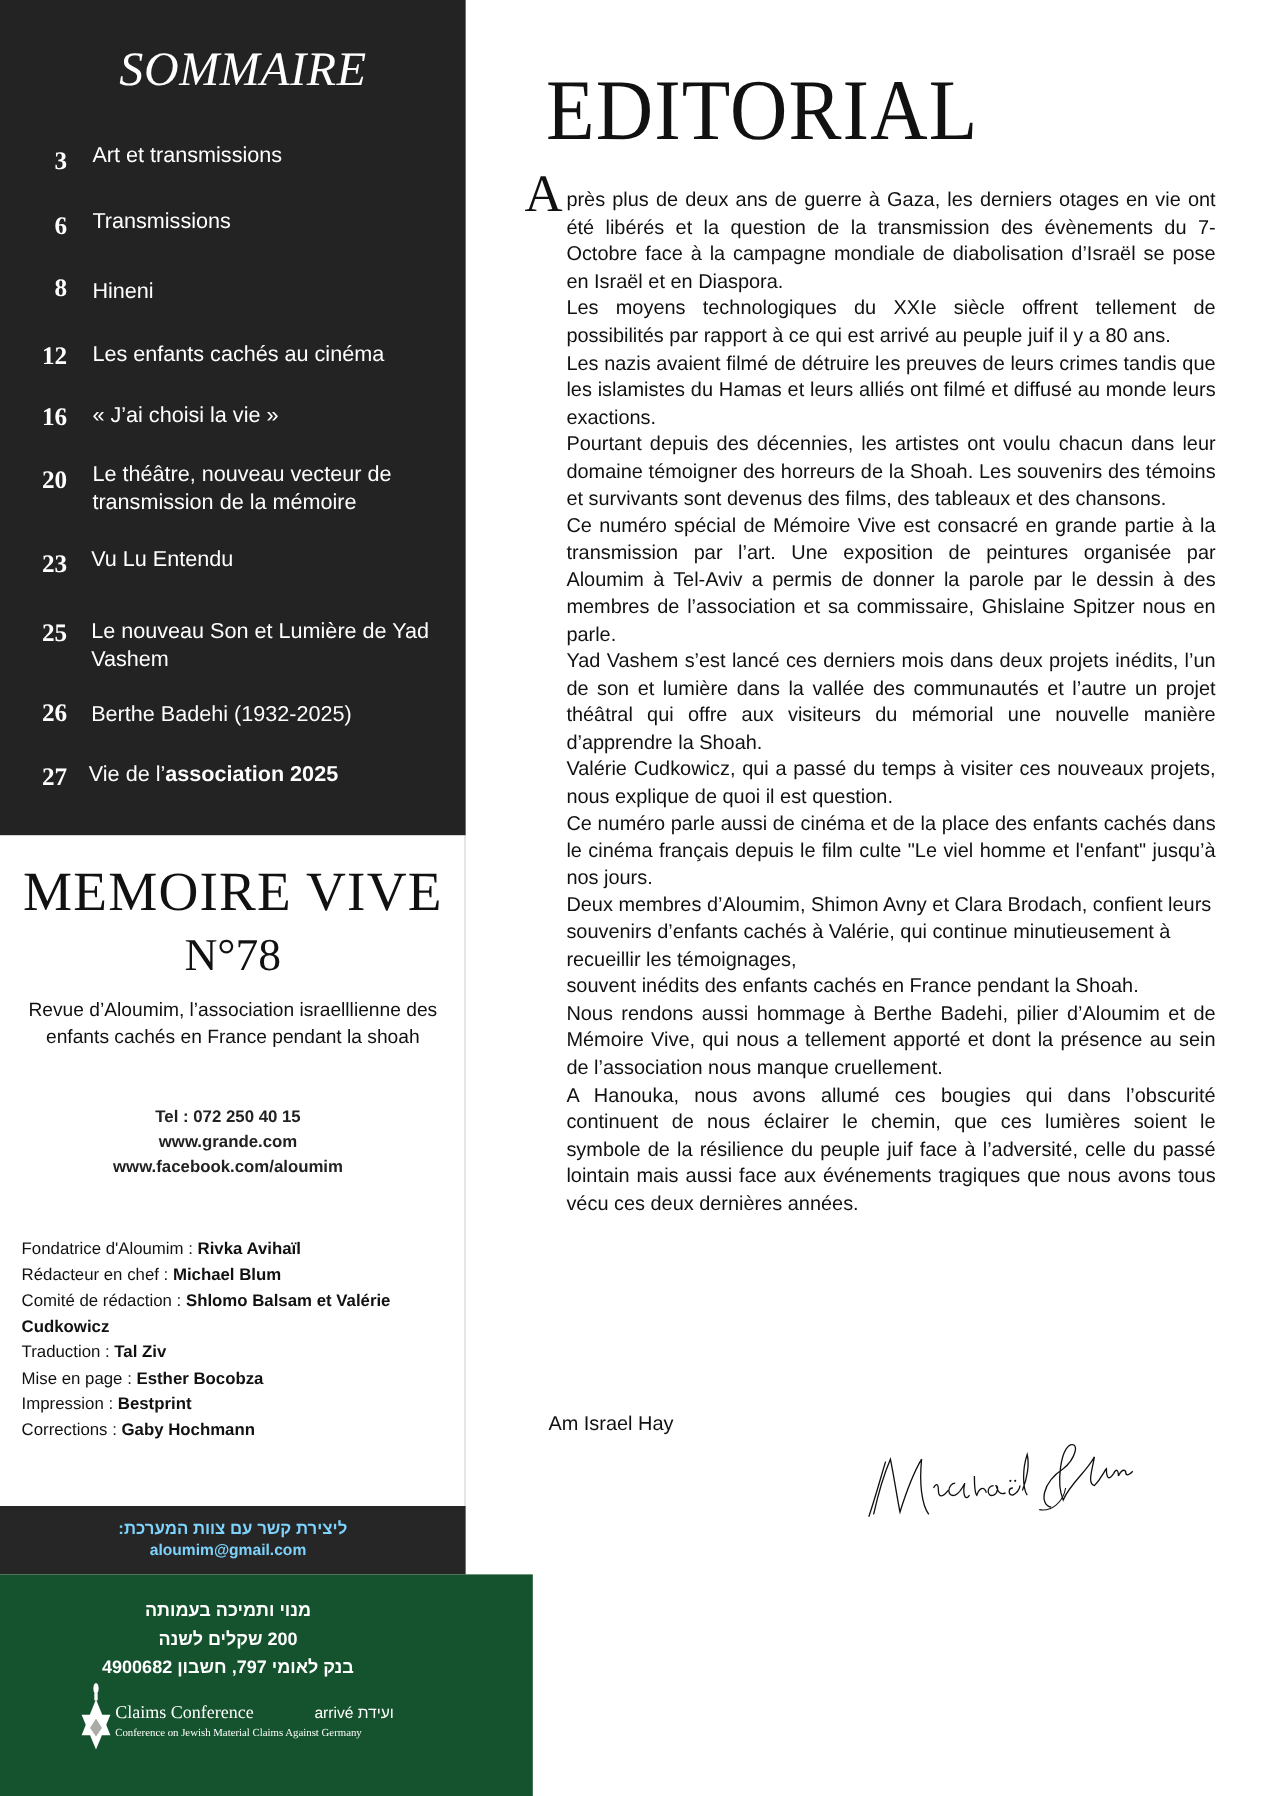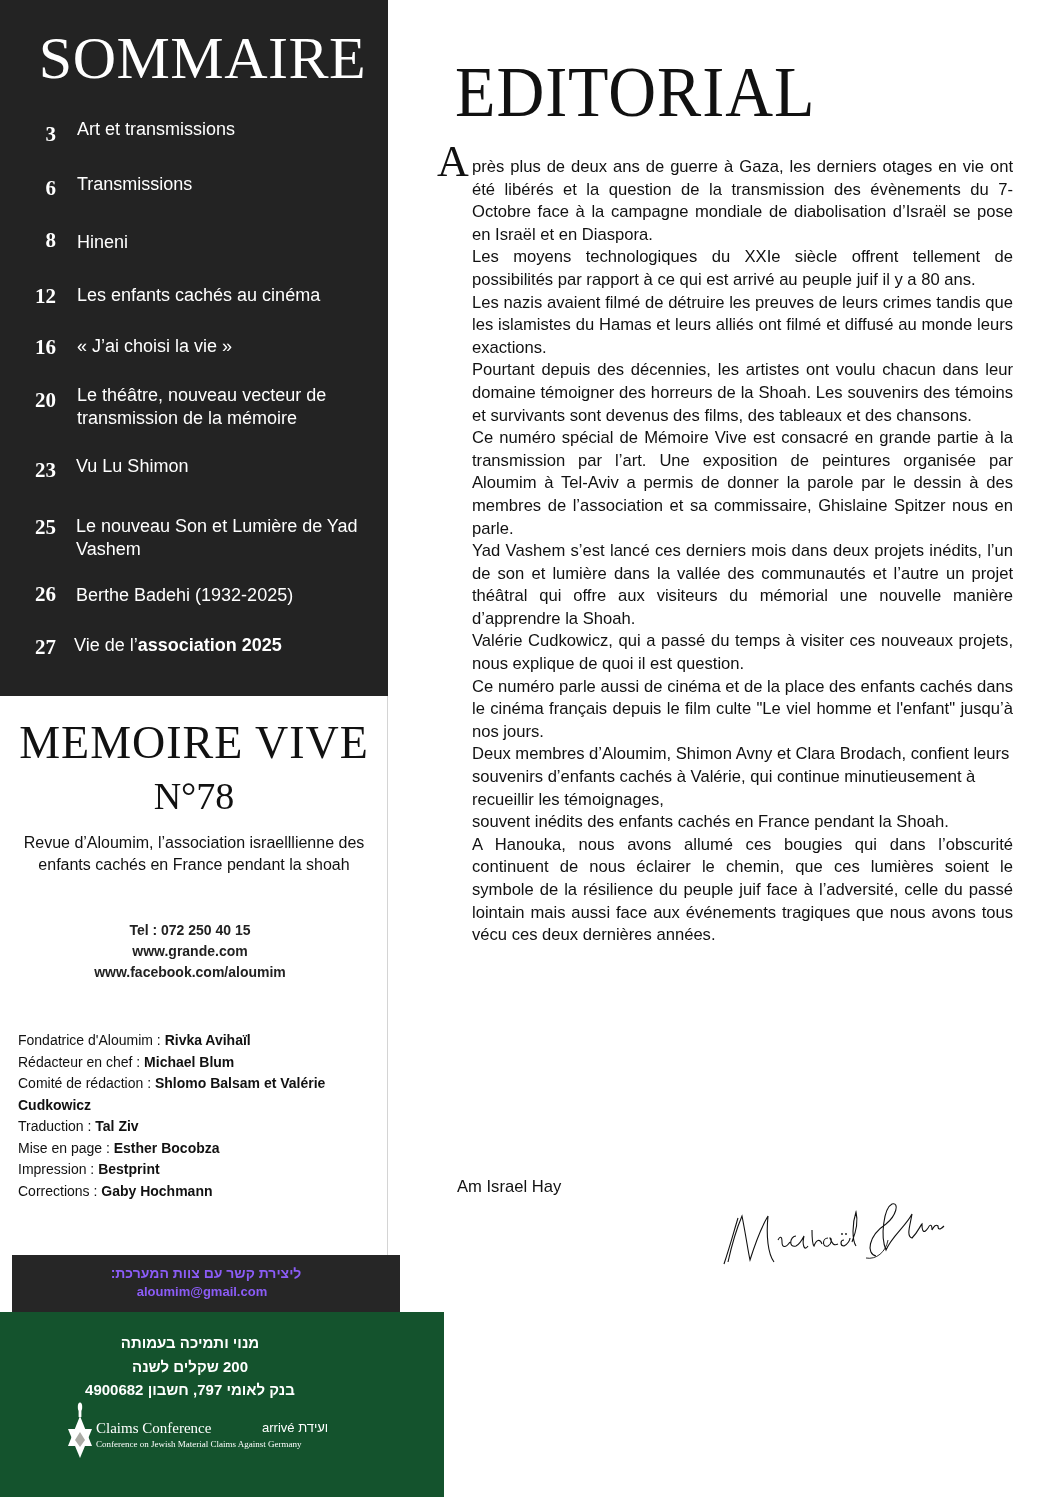--- a/index.html
+++ b/index.html
@@ -11,22 +11,22 @@
   .left-col {
     position:absolute; left:0; top:0; width:388px; height:1497px;
     border-right:1px solid #d4d4d4; box-sizing:border-box;
   }
   .sommaire {
     position:absolute; left:0; top:0; width:388px; height:696px;
     background:#232323; color:#fff;
   }
   .sommaire-title {
     position:absolute; left:0; width:405px; top:28px; text-align:center;
-    font-family:"Liberation Serif", serif; font-size:60px; letter-spacing:0.5px;
-    line-height:60px; color:#fff;
+    font-family:"Liberation Serif", serif; font-size:40px; letter-spacing:0.5px;
+    line-height:60px; color:#fff;font-style:italic;
   }
   .toc-item { position:absolute; left:0; width:388px; }
   .toc-num {
     position:absolute; width:56px; text-align:right;
     font-family:"Liberation Serif", serif; font-size:21px; font-weight:bold; color:#fff;
   }
   .toc-label {
     position:absolute; left:77px; width:300px;
     font-size:18px; line-height:23px; color:#fff;
   }
@@ -51,22 +51,22 @@
     position:absolute; top:224px; left:0; width:380px; text-align:center;
     font-size:14px; font-weight:bold; line-height:21px; color:#222;
   }
   .credits {
     position:absolute; left:18px; top:1030px; width:360px;
     font-size:14px; line-height:21.5px; color:#111;
   }
   .credits b { font-weight:bold; }
 
   .contact-bar {
-    position:absolute; left:12px; top:1255px; width:388px; height:57px;
-    background:#262626; color:#8b5cf6; text-align:center;
+    position:absolute; left:0; top:1255px; width:388px; height:57px;
+    background:#262626; color:#7dd3fc; text-align:center;
   }
   .contact-heb { position:absolute; top:10px; left:0; width:388px; font-size:14px; font-weight:bold; direction:rtl; text-align:center; }
   .contact-mail { position:absolute; top:29px; left:0; width:380px; font-size:13px; font-weight:bold; }
 
   .support {
     position:absolute; left:0; top:1312px; width:444px; height:185px;
     background:#14532d; color:#fff;
   }
   .support-line {
     position:absolute; left:0; width:380px; text-align:center; direction:rtl;
@@ -135,21 +135,21 @@
     <div class="toc-item" style="top:335px">
       <span class="toc-num" style="top:0">16</span>
       <span class="toc-label" style="top:0">« J’ai choisi la vie »</span>
     </div>
     <div class="toc-item" style="top:384px">
       <span class="toc-num" style="top:4px">20</span>
       <span class="toc-label" style="top:0">Le théâtre, nouveau vecteur de transmission de la mémoire</span>
     </div>
     <div class="toc-item" style="top:455px">
       <span class="toc-num" style="top:3px">23</span>
-      <span class="toc-label" style="top:0; left:76px">Vu Lu Shimon</span>
+      <span class="toc-label" style="top:0; left:76px">Vu Lu Entendu</span>
     </div>
     <div class="toc-item" style="top:515px">
       <span class="toc-num" style="top:0">25</span>
       <span class="toc-label" style="top:0; left:76px">Le nouveau Son et Lumière de Yad Vashem</span>
     </div>
     <div class="toc-item" style="top:584px">
       <span class="toc-num" style="top:-2px">26</span>
       <span class="toc-label" style="top:0; left:76px">Berthe Badehi (1932-2025)</span>
     </div>
     <div class="toc-item" style="top:634px">
@@ -212,20 +212,21 @@
   <p style="text-indent:0">près plus de deux ans de guerre à Gaza, les derniers otages en vie ont été libérés et la question de la transmission des évènements du 7-Octobre face à la campagne mondiale de diabolisation d’Israël se pose en Israël et en Diaspora.</p>
   <p>Les moyens technologiques du XXIe siècle offrent tellement de possibilités par rapport à ce qui est arrivé au peuple juif il y a 80 ans.</p>
   <p>Les nazis avaient filmé de détruire les preuves de leurs crimes tandis que les islamistes du Hamas et leurs alliés ont filmé et diffusé au monde leurs exactions.</p>
   <p>Pourtant depuis des décennies, les artistes ont voulu chacun dans leur domaine témoigner des horreurs de la Shoah. Les souvenirs des témoins et survivants sont devenus des films, des tableaux et des chansons.</p>
   <p>Ce numéro spécial de Mémoire Vive est consacré en grande partie à la transmission par l’art. Une exposition de peintures organisée par Aloumim à Tel-Aviv a permis de donner la parole par le dessin à des membres de l’association et sa commissaire, Ghislaine Spitzer nous en parle.</p>
   <p>Yad Vashem s’est lancé ces derniers mois dans deux projets inédits, l’un de son et lumière dans la vallée des communautés et l’autre un projet théâtral qui offre aux visiteurs du mémorial une nouvelle manière d’apprendre la Shoah.</p>
   <p>Valérie Cudkowicz, qui a passé du temps à visiter ces nouveaux projets, nous explique de quoi il est question.</p>
   <p>Ce numéro parle aussi de cinéma et de la place des enfants cachés dans le cinéma français depuis le film culte "Le viel homme et l'enfant" jusqu’à nos jours.</p>
   <p style="text-align:left">Deux membres d’Aloumim, Shimon Avny et Clara Brodach, confient leurs souvenirs d’enfants cachés à Valérie, qui continue minutieusement à recueillir les témoignages,</p>
   <p>souvent inédits des enfants cachés en France pendant la Shoah.</p>
+  <p>Nous rendons aussi hommage à Berthe Badehi, pilier d’Aloumim et de Mémoire Vive, qui nous a tellement apporté et dont la présence au sein de l’association nous manque cruellement.</p>
   <p>A Hanouka, nous avons allumé ces bougies qui dans l’obscurité continuent de nous éclairer le chemin, que ces lumières soient le symbole de la résilience du peuple juif face à l’adversité, celle du passé lointain mais aussi face aux événements tragiques que nous avons tous vécu ces deux dernières années.</p>
 </article>
 
 <div class="closing">Am Israel Hay</div>
 
 <svg class="signature" viewBox="0 0 230 75">
   <title>Michaël Blum</title>
   <path d="M8,68 C14,50 18,35 22,22 M12,66 C16,48 20,34 26,20 C30,40 32,55 34,64 C40,45 46,30 52,20 C50,40 52,58 58,66" fill="none" stroke="#111" stroke-width="1.1"></path>
   <path d="M62,44 C64,40 66,40 66,46 C66,52 70,52 74,46 M80,40 C74,40 72,52 80,50 C84,48 86,44 88,40 C86,48 88,56 92,50 M96,34 C96,42 96,48 98,50 C100,44 104,42 106,48 M112,42 C106,42 106,52 112,50 C116,48 116,42 114,42 C116,48 118,50 122,48 M128,44 C124,44 124,50 128,50 C132,48 134,44 134,42 M136,46 C140,36 142,24 140,16 C136,28 136,44 140,50" fill="none" stroke="#111" stroke-width="1.1"></path>
   <circle cx="126" cy="38" r="0.9" fill="#111"></circle>

